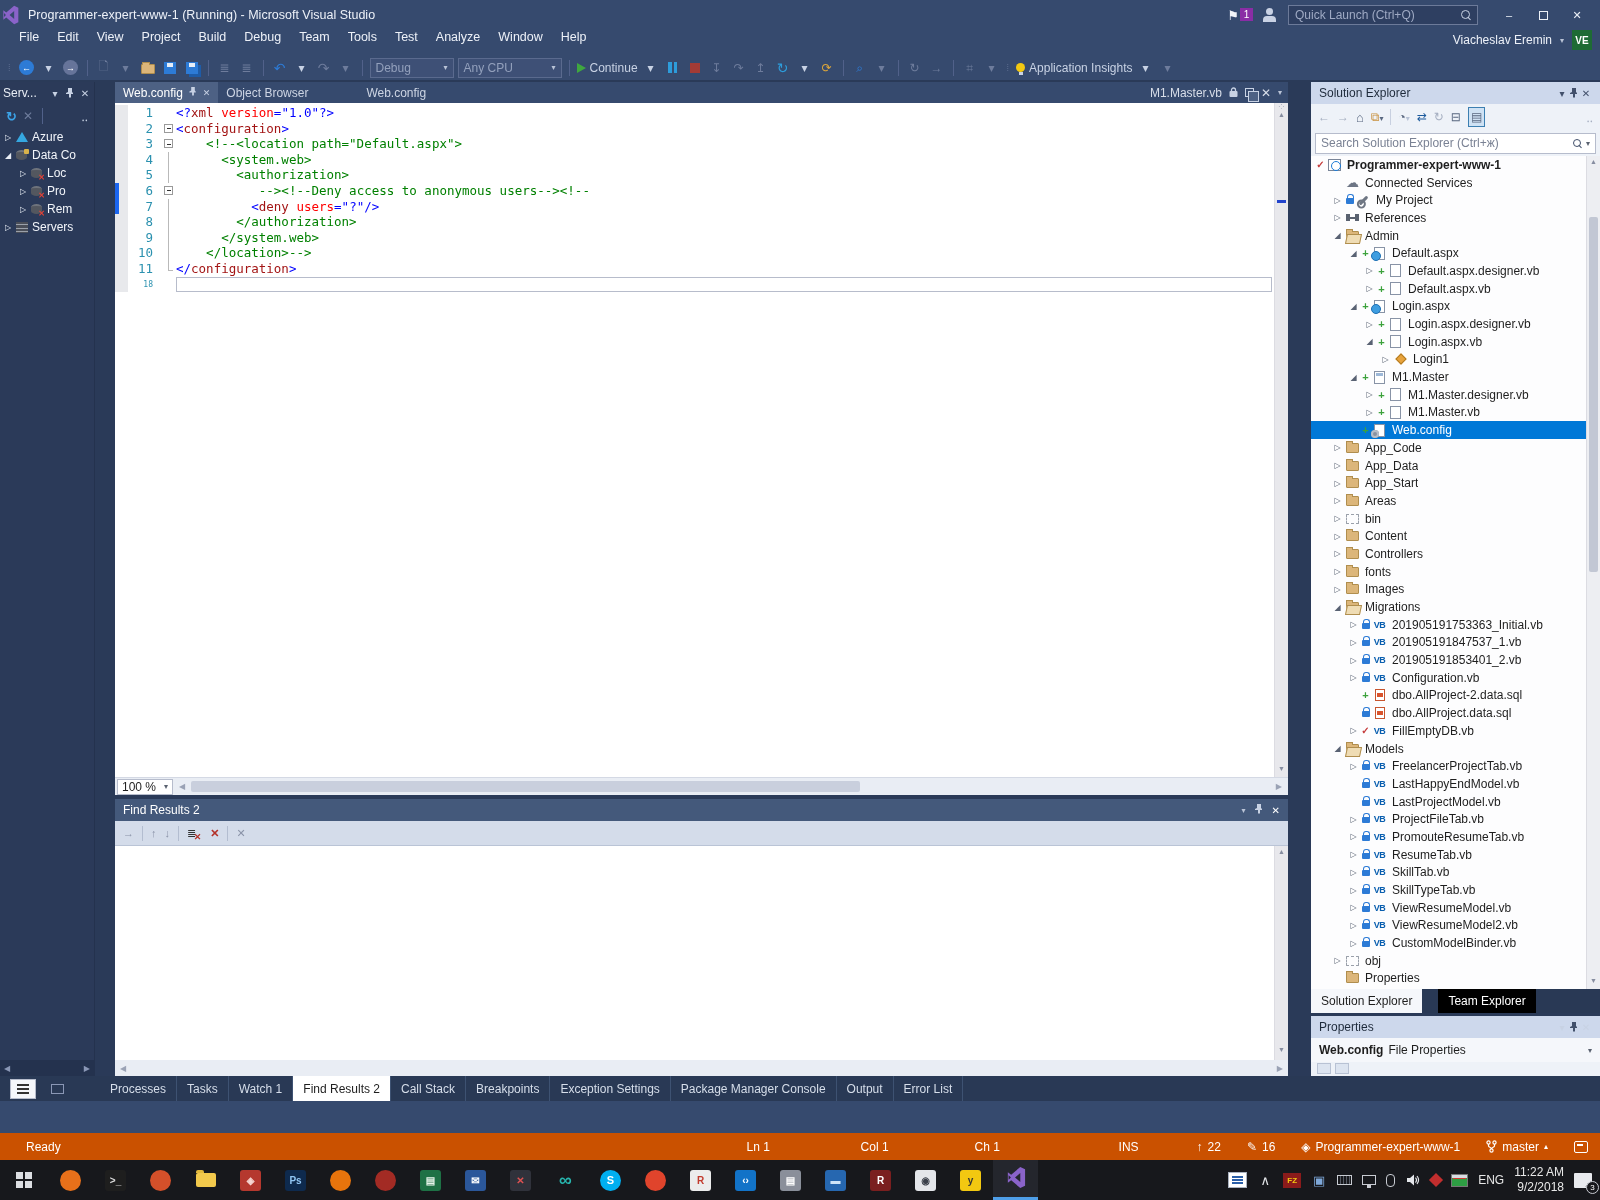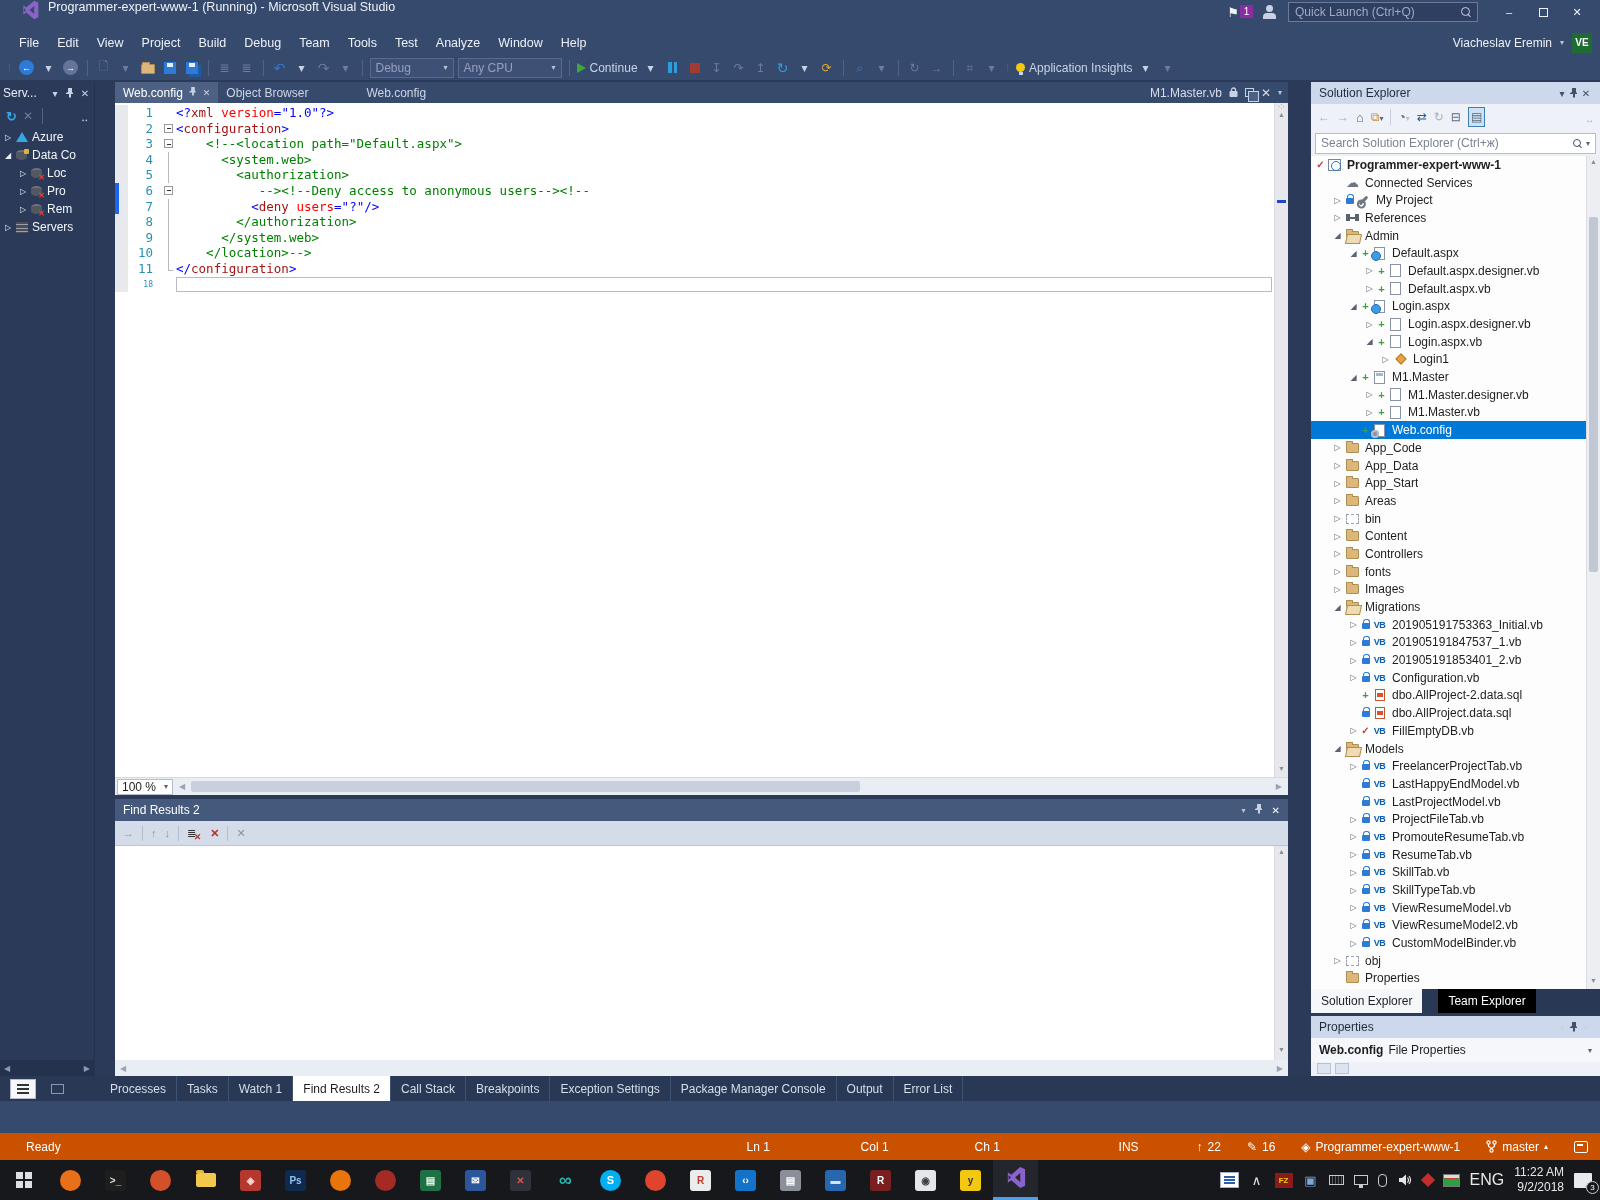--- a/index.html
+++ b/index.html
@@ -2,40 +2,40 @@
 <html><head>
 <meta charset="utf-8">
 <style>
   html,body{margin:0;padding:0;background:#111;}
   *{box-sizing:border-box;}
   .screen{width:1600px;height:1200px;display:flex;flex-direction:column;
     font-family:"Liberation Sans",sans-serif;font-size:12px;color:#E8EDF5;
     background:#364A6E;overflow:hidden;position:relative;}
 
   
-  .titlebar{height:30px;display:flex;align-items:flex-start;padding:0 0 0 20px;background:#364A6E;flex:none;}
+  .titlebar{height:30px;display:flex;align-items:center;padding:0 0 0 0;background:#364A6E;flex:none;}
   .vslogo-sm{width:20px;height:20px;margin-right:8px;flex:none;}
   .title-text{font-size:12.5px;color:#EDF1F8;}
   .titlebar-right{margin-left:auto;display:flex;align-items:center;gap:10px;padding-right:6px;}
   .flag-wrap{display:flex;align-items:flex-start;}
   .flag{color:#F2F4F8;font-size:13px;}
   .flag-badge{background:#8A2DA5;color:#fff;font-size:10px;min-width:13px;height:13px;display:flex;align-items:center;justify-content:center;margin-left:1px;}
   .person-ico{width:15px;height:14px;position:relative;}
   .person-ico::before{content:"";position:absolute;left:3px;top:0;width:7px;height:7px;border-radius:50%;background:#C9D2E4;}
   .person-ico::after{content:"";position:absolute;left:0;top:8px;width:13px;height:6px;border-radius:4px 4px 0 0;background:#C9D2E4;}
   .quick-launch{width:190px;height:20px;border:1px solid #6C7A99;background:#2E3F61;display:flex;align-items:center;padding:0 6px;color:#9FAAC4;}
   .ql-lens{margin-left:auto;width:10px;height:10px;position:relative;}
   .ql-lens::before{content:"";position:absolute;width:7px;height:7px;border:1.4px solid #C8D2E4;border-radius:50%;left:0;top:0;}
   .ql-lens::after{content:"";position:absolute;width:4px;height:1.4px;background:#C8D2E4;transform:rotate(45deg);left:6px;top:8px;}
   .winbtns{display:flex;margin-left:4px;}
   .winbtn{width:34px;height:24px;display:flex;align-items:center;justify-content:center;color:#EDF1F8;font-size:11px;}
   .maxbox{width:9px;height:9px;border:1.2px solid #EDF1F8;}
 
   
-  .menubar{height:25px;display:flex;align-items:center;padding-left:10px;flex:none;gap:16px;}
+  .menubar{height:25px;display:flex;align-items:flex-start;padding-left:10px;flex:none;gap:16px;}
   .menu-item{padding:0 9px;height:100%;display:flex;align-items:center;color:#EDF1F8;font-size:12.5px;}
   .menubar-right{margin-left:auto;display:flex;align-items:center;gap:8px;padding-right:8px;}
   .user-name{color:#EDF1F8;}
   .caret{font-size:8px;color:#B9C3D6;}
   .ve-badge{width:20px;height:20px;background:#1E6B34;color:#fff;display:flex;align-items:center;justify-content:center;font-size:10px;font-weight:bold;}
 
   
   .toolbar{height:27px;display:flex;align-items:center;gap:4px;padding:0 6px;border-bottom:2px solid #2A3A58;flex:none;}
   .grip{color:#5F6F92;font-size:9px;letter-spacing:1px;margin:0 2px;}
   .tsep{width:1px;height:16px;background:#51618A;margin:0 3px;}
@@ -234,21 +234,21 @@
   .tray-panel i{width:11px;height:9px;background:repeating-linear-gradient(#2B5FA8 0 1.6px,transparent 1.6px 3.2px);}
   .tray-ico{font-size:13px;color:#E4E6EA;display:flex;align-items:center;justify-content:center;min-width:16px;}
   .fz{width:18px;height:15px;background:#8A1B1B;color:#F2C811;font-size:8px;font-weight:bold;display:flex;align-items:center;justify-content:center;}
   .mon-ico{width:14px;height:10px;border:1.5px solid #C8CBD2;position:relative;}
   .mon-ico::after{content:"";position:absolute;left:4px;bottom:-4px;width:4px;height:3px;background:#C8CBD2;}
   .mouse-ico{width:9px;height:13px;border:1.5px solid #C8CBD2;border-radius:4px;}
   .kbd-ico{width:15px;height:10px;border:1.5px solid #C8CBD2;background:repeating-linear-gradient(90deg,transparent 0 2px,#555A64 2px 3px);}
   .diamond-ico{width:10px;height:10px;background:#C22E2E;transform:rotate(45deg);}
   .chart-ico{width:17px;height:13px;background:linear-gradient(180deg,#D8DCE2 0 30%,#2E9E44 30%);border:1px solid #777;position:relative;}
   .chart-ico::after{content:"";position:absolute;left:1px;top:3px;right:1px;height:1.5px;background:#D03A2E;}
-  .tray-lang{font-size:16px;}
+  .tray-lang{font-size:12px;}
   .tray-clock{text-align:right;font-size:12px;line-height:1.25;}
   .notif{position:relative;width:18px;height:15px;background:#E8EAEE;border-radius:1px;}
   .notif::before{content:"";position:absolute;right:-2px;bottom:-2px;width:7px;height:7px;background:#17181C;transform:rotate(45deg);}
   .notif-badge{position:absolute;right:-7px;bottom:-6px;width:13px;height:13px;border-radius:50%;background:#17181C;border:1px solid #C8CBD2;color:#fff;font-size:8px;display:flex;align-items:center;justify-content:center;}
 </style>
 </head>
 <body>
 
 <div class="screen">
 

